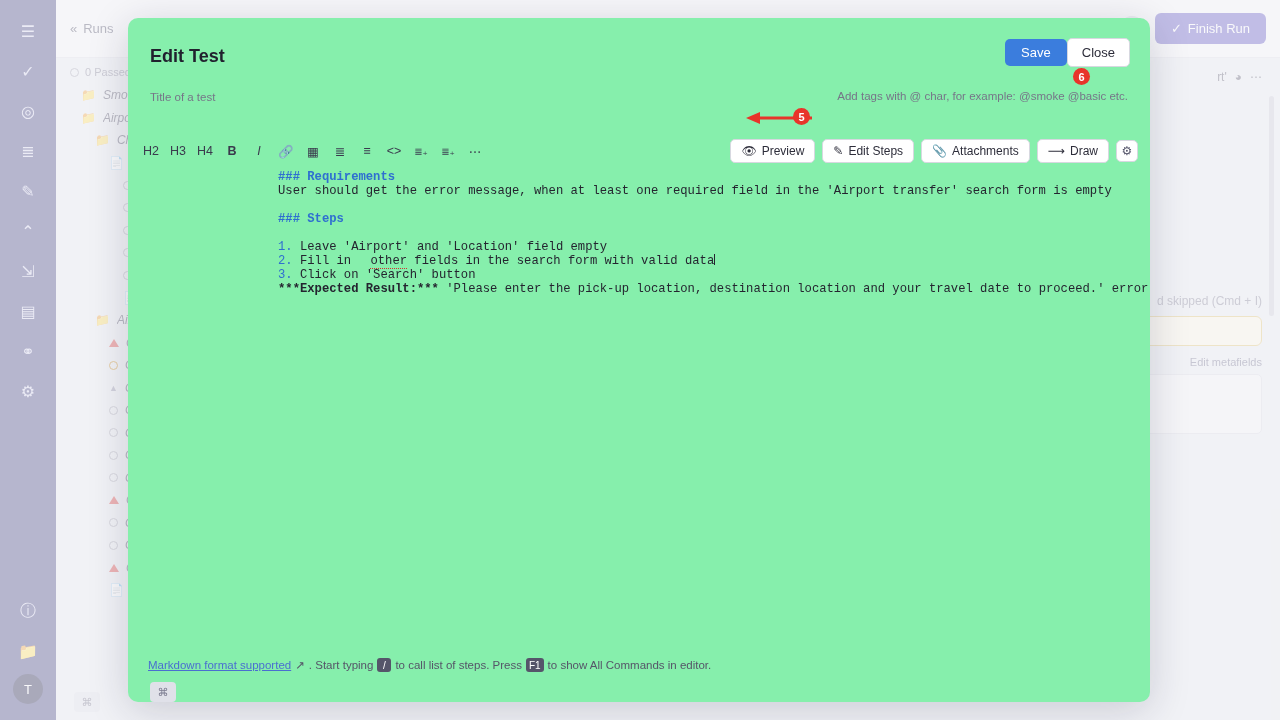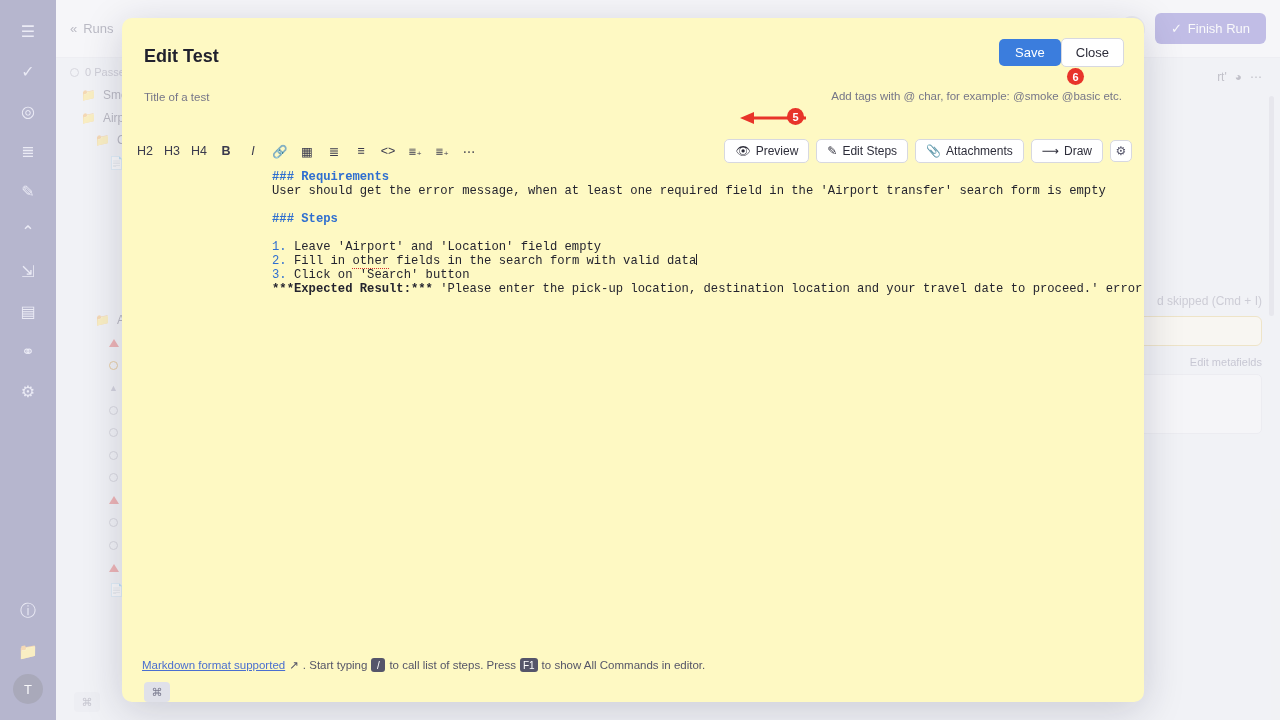--- a/index.html
+++ b/index.html
@@ -73,21 +73,21 @@
 
   .bg-tree {
     position: absolute; left: 14px; top: 66px;
     width: 330px;
     font-size: 12px; color: #55556a;
   }
   .bg-tree .line {
     display: flex; align-items: center; gap: 7px;
     height: 22.5px;
   }
-  .bg-tree .line .lbl { white-space: nowrap; overflow: hidden; }
+  .bg-tree .line .lbl { white-space: nowrap; overflow: hidden; font-style: italic; }
   .bg-tree .passed {
     color: #8b8b9e; font-size: 11px; margin-bottom: 6px; display: flex; gap: 6px; align-items: center;
   }
   .dot-o { width: 9px; height: 9px; border-radius: 50%; border: 1.4px solid #a6a7b6; display:inline-block;}
   .dot-red { width: 0; height: 0; border-left: 5px solid transparent; border-right: 5px solid transparent; border-bottom: 8px solid #e04a4a; display:inline-block;}
   .caret { color: #9a9ab0; font-size: 9px; }
 
   .bg-right {
     position: absolute; right: 18px; top: 70px; width: 300px;
     font-size: 12px; color: #6b6b7b;
@@ -115,23 +115,23 @@
 
   
   .scrim {
     position: absolute; inset: 0;
     background: rgba(245,245,248,0.62);
   }
 
   
   .modal {
     position: absolute;
-    left: 122px; top: 18px;
+    left: 128px; top: 18px;
     width: 1022px; height: 684px;
-    background: #fef9c3;
+    background: #86efac;
     border-radius: 10px;
     box-shadow: 0 8px 40px rgba(30,30,60,0.18);
     overflow: hidden;
   }
   .modal-title {
     position: absolute; left: 22px; top: 28px;
     font-size: 18px; font-weight: bold; color: #21212e;
   }
   .modal-actions {
     position: absolute; right: 20px; top: 20px;
@@ -216,21 +216,21 @@
     width: 980px; height: 476px;
     font-family: "Liberation Mono", monospace;
     font-size: 12.2px;
     line-height: 14px;
     color: #24242f;
     white-space: pre;
   }
   .editor .h3 { color: #2f6fd0; font-weight: bold; text-align: center; }
   .editor .num { color: #2f6fd0; }
   .editor .bold { font-weight: bold; text-align: center; }
-  .editor .spell { border-bottom: 1.6px dotted #d03030; }
+  .editor .spell { border-bottom: 1.6px dotted #d03030; margin-left: 12px; }
   .caret-bar { display: inline-block; width: 1px; height: 11px; background: #24242f; vertical-align: -1px; }
 
   
   .footer {
     position: absolute; left: 20px; bottom: 30px;
     font-size: 11.5px; color: #555568;
     display: flex; align-items: center; gap: 4px;
   }
   .footer a { color: #4a6fd0; text-decoration: underline; }
   .kbd {

